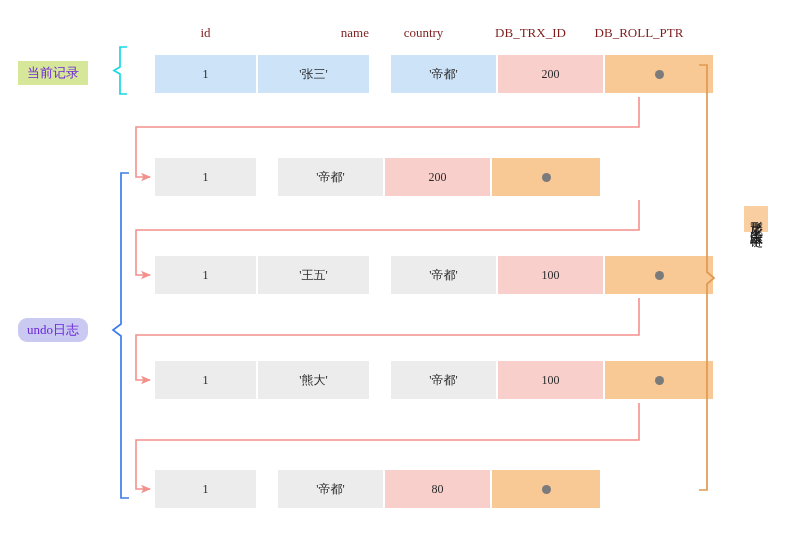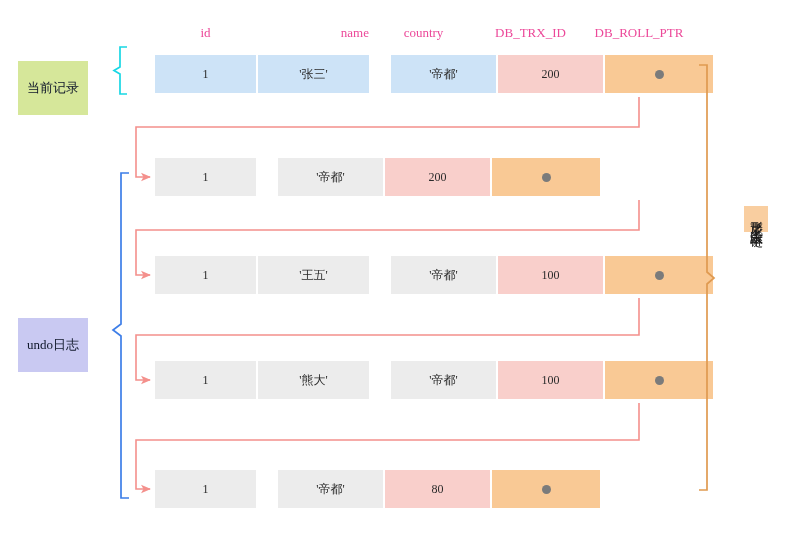--- a/index.html
+++ b/index.html
@@ -11,21 +11,21 @@
     overflow:hidden;
   }
   #stage{position:absolute;left:0;top:0;width:787px;height:555px;}
 
   
   .col-head{
     position:absolute;
     text-align:center;
     font-family:"Liberation Serif", serif;
     font-size:13px;
-    color:#ec4899;
+    color:#7f1d1d;
     white-space:nowrap;
     top:25px;
     line-height:16px;
   }
 
   
   .row{position:absolute;height:38px;display:flex;}
   .cell{
     height:38px;
     display:flex;align-items:center;justify-content:center;
@@ -54,22 +54,22 @@
   .ptr-dot{
     width:9px;height:9px;border-radius:50%;
     background:#7b7b7b;
     display:block;
   }
 
   
   .tag{
     position:absolute;
     font-size:13px;
-    color:#0f172a;
-    padding:18px 9px;
+    color:#6d28d9;
+    padding:3px 9px;
     white-space:nowrap;
     font-family:"Liberation Serif", serif;
   }
   .tag-current{background:#d6e79a;}
   .tag-undo{background:#c9c9f2;}
 
   .tag-vert{
     position:absolute;
     background:#f9ceA0;
     writing-mode:vertical-rl;
@@ -136,21 +136,21 @@
   <div class="row row-undo" style="left:155px;top:470px;">
     <div class="cell c-id">1</div>
     <div class="cell c-country">'帝都'</div>
     <div class="cell c-trx">80</div>
     <div class="cell c-ptr">
         <span class="ptr-dot"></span>
       </div>
   </div>
 
   <div class="tag tag-current" style="left:18px;top:61px;">当前记录</div>
-  <div class="tag tag-undo" style="left:18px;top:318px;">undo日志</div>
+  <div class="tag tag-undo" style="left:18px;top:318px;border-radius:9px;">undo日志</div>
   <div class="tag-vert" style="left:744px;top:206px;">形成了一条版本链</div>
 
   <svg class="overlay" viewBox="0 0 787 555">
     <defs>
       <marker id="ah" markerWidth="7" markerHeight="7" refX="5.6" refY="3" orient="auto">
         <path d="M0,0.3 L6.2,3 L0,5.7 L1.5,3 Z" fill="#f4908c"></path>
       </marker>
     </defs>
 
     <g fill="none" stroke="#f4908c" stroke-width="1.6">

